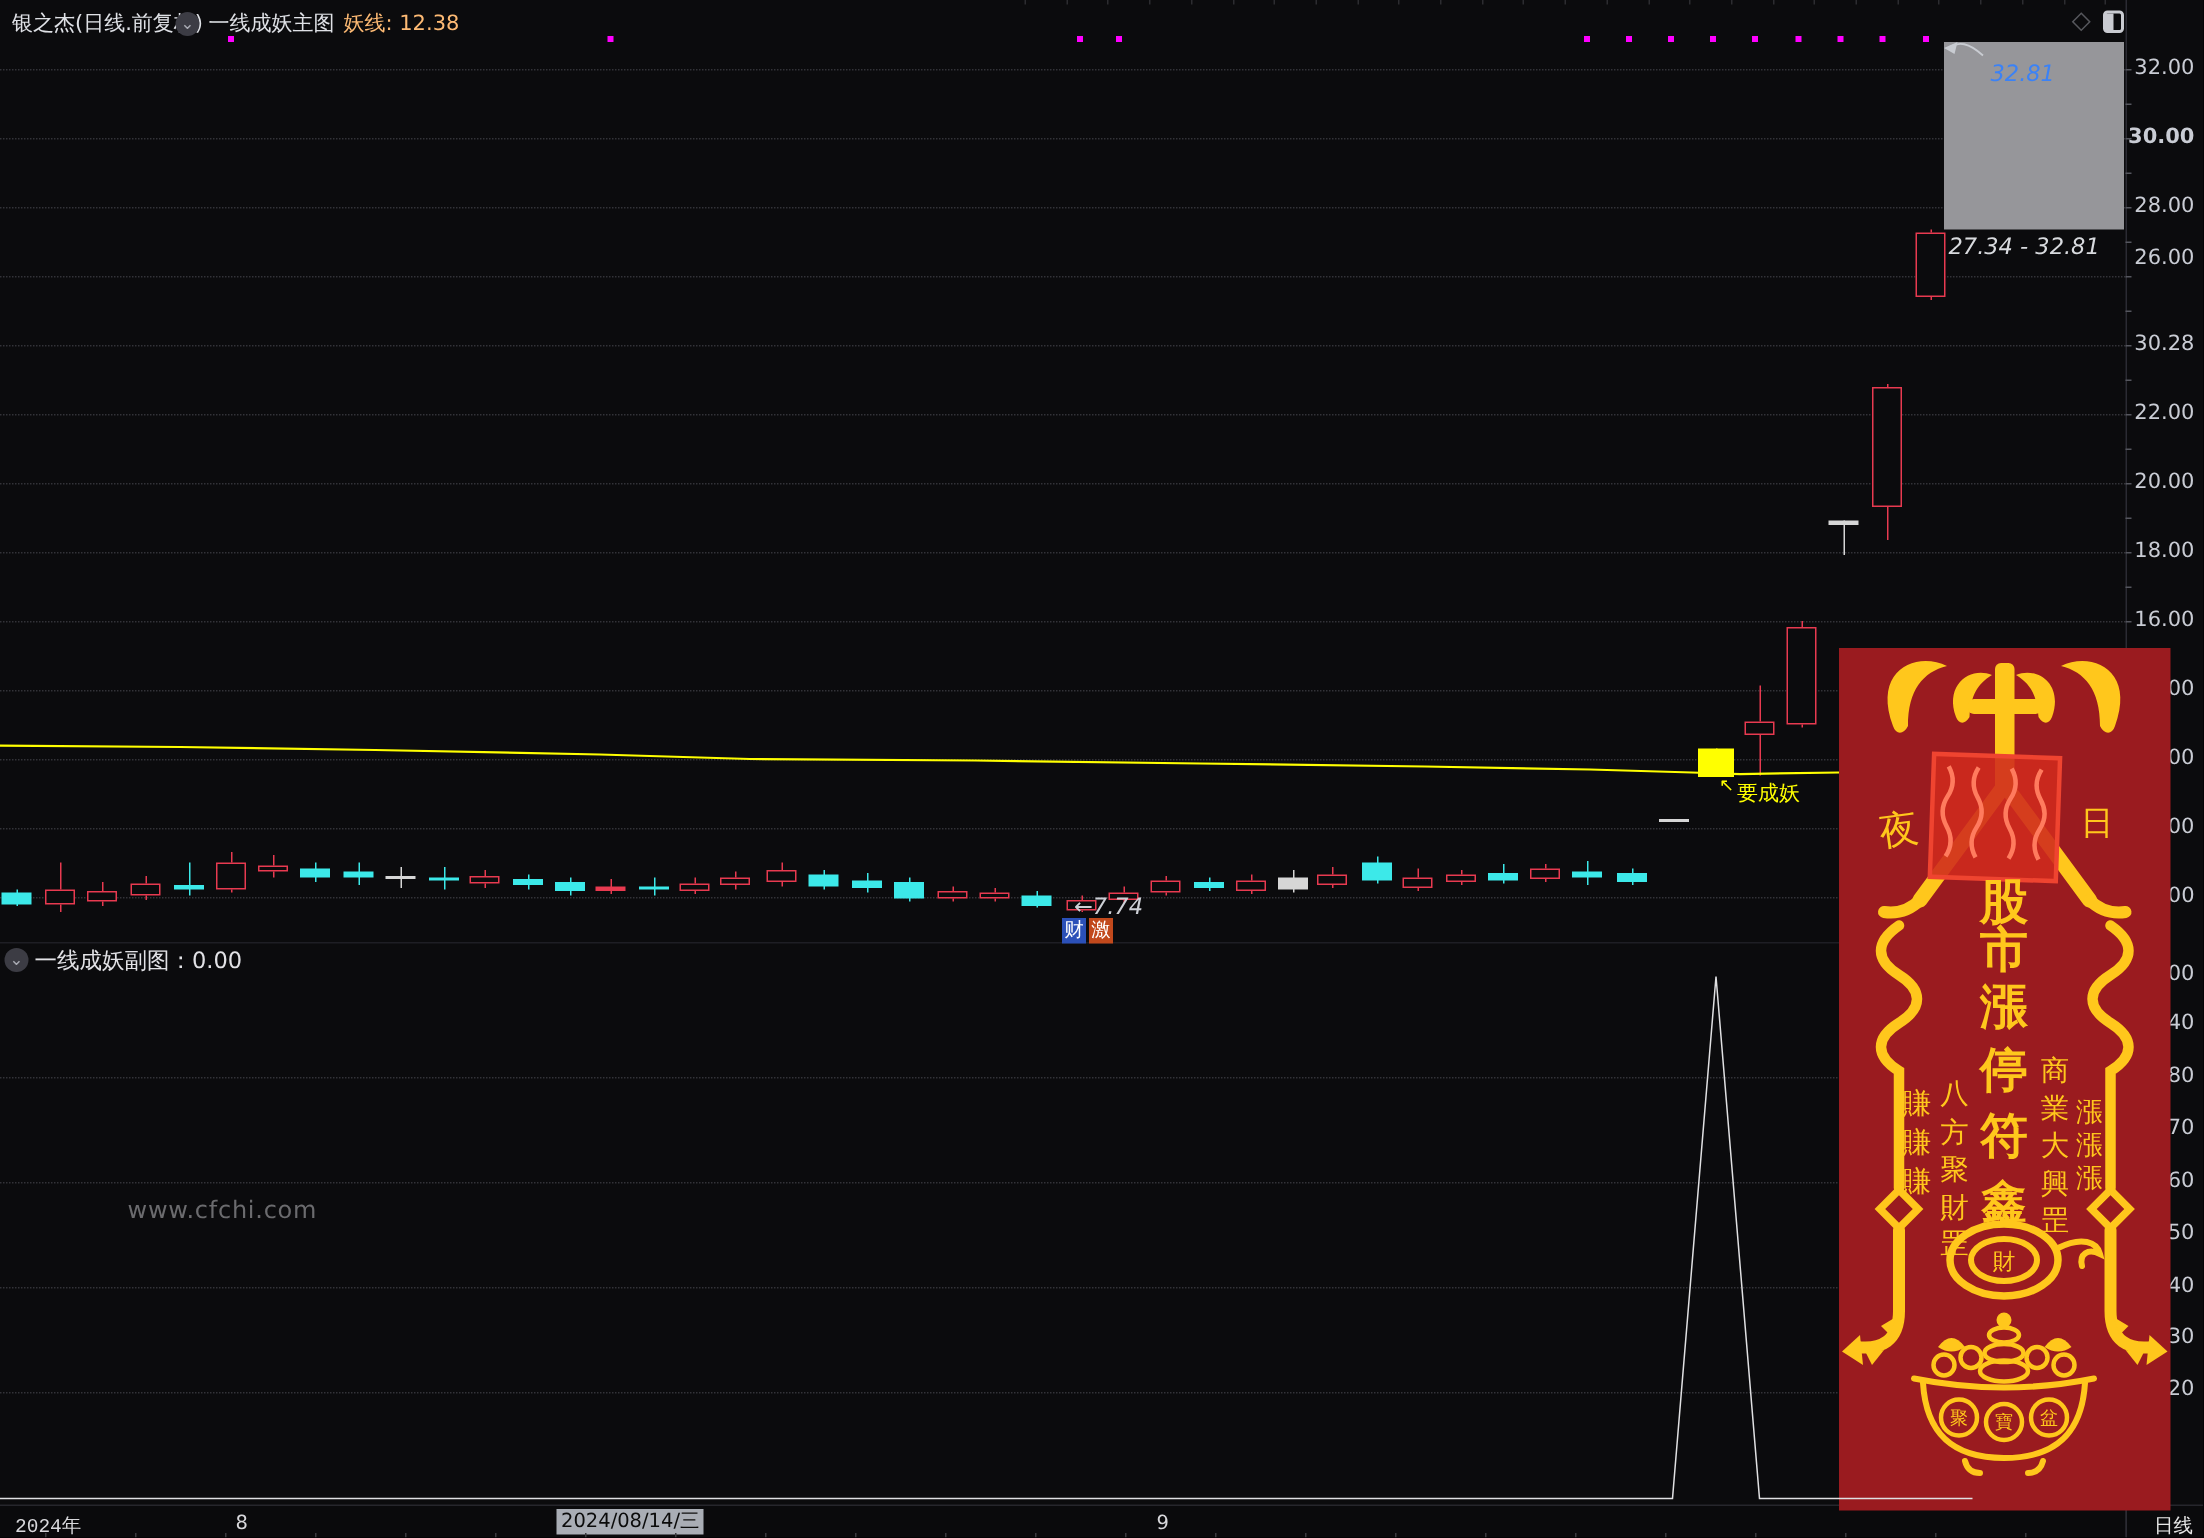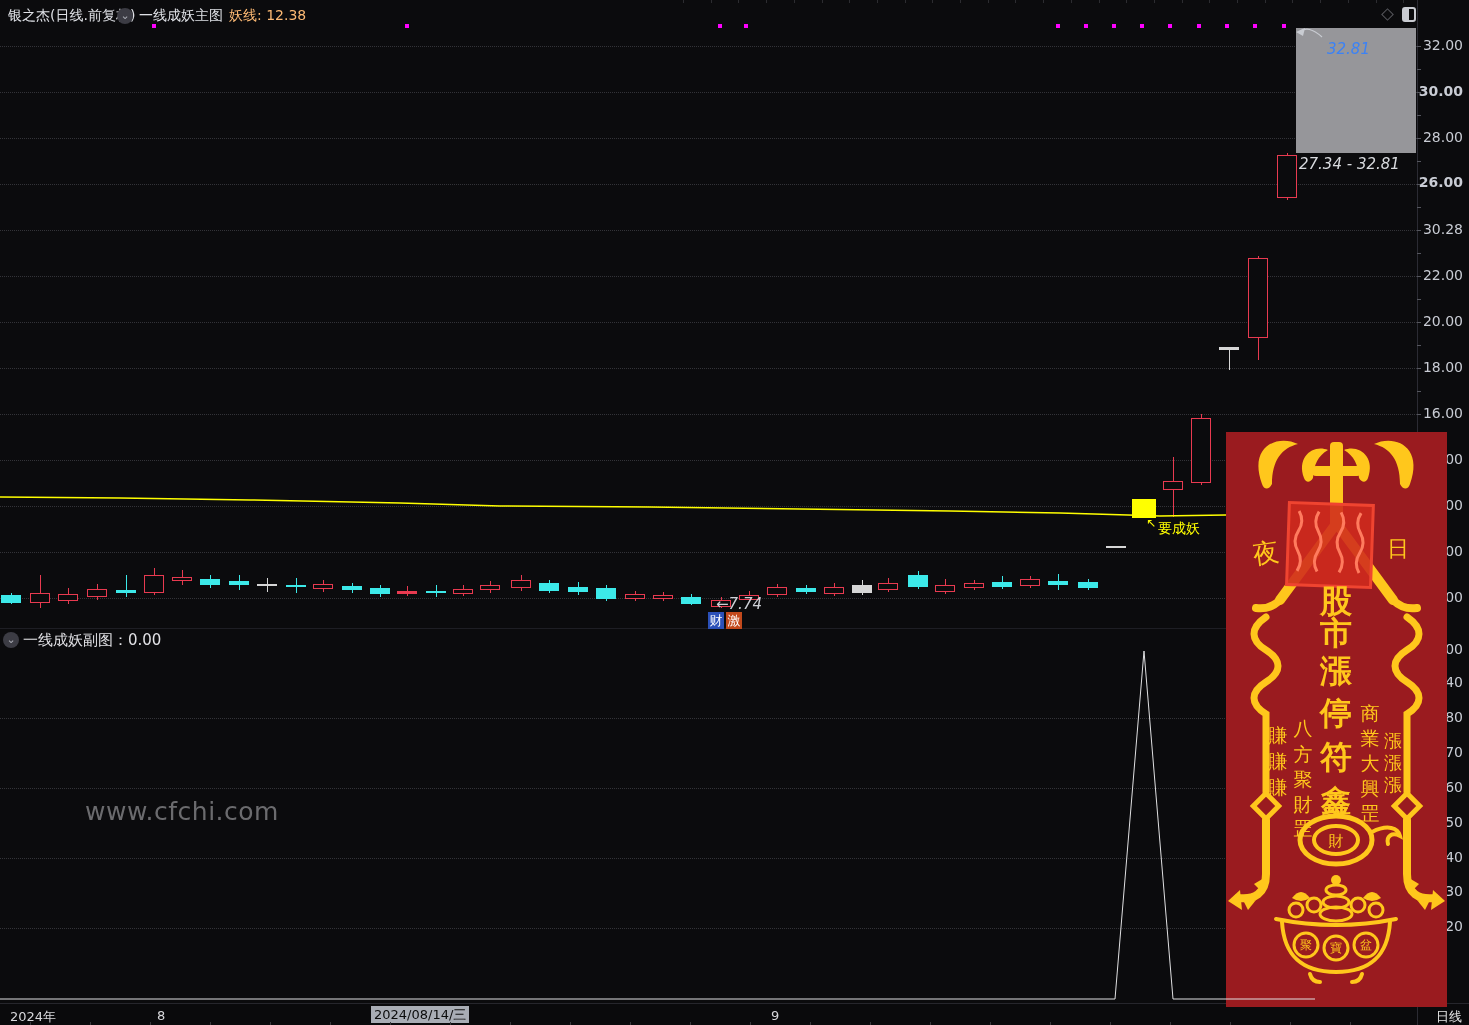--- a/index.html
+++ b/index.html
@@ -26,21 +26,21 @@
   .candle-wick{position:absolute;width:1px;}
   .sig-dot{position:absolute;top:24px;width:4px;height:4px;background:#ff00ff;}
   
   .measure-box{position:absolute;left:1296px;top:28px;width:120px;height:125px;background:#96969a;}
   .anno{position:absolute;font-size:15px;font-style:italic;white-space:nowrap;}
   
   .sig-label{position:absolute;color:#ffff00;font-size:14px;white-space:nowrap;}
   .badge{position:absolute;width:16px;height:17px;color:#fff;font-size:13px;line-height:17px;text-align:center;}
   
   .sub-title{position:absolute;left:23px;top:631px;font-size:15px;color:#e2e2e6;}
-  .watermark{position:absolute;left:85px;top:797px;font-size:25px;color:#6b6b6e;letter-spacing:.5px;}
+  .watermark{position:absolute;left:85px;top:797px;font-size:16px;color:#6b6b6e;letter-spacing:.5px;}
   
   .bottom-bar{position:absolute;left:0;top:1003px;width:1469px;height:22px;background:#0a0a0c;border-top:1px solid #26262c;}
   .bb-item{position:absolute;top:4px;font-size:13px;color:#d8d8dc;white-space:nowrap;}
   .bb-sel{background:#a9adb5;color:#0b0b0b;padding:0 3px;top:2px;height:17px;line-height:17px;}
   .bb-tick{position:absolute;top:18px;width:1px;height:4px;background:#3a3a3e;}
   
   .talisman{position:absolute;left:1226px;top:432px;width:221px;height:575px;background:#9a1b1f;z-index:20;}
   svg.overlay{position:absolute;left:0;top:0;pointer-events:none;}
   .sep-line{position:absolute;left:0;top:628px;width:1417px;height:1px;background:#1e1e24;}
   .topticks span{position:absolute;top:0;width:1px;height:3px;background:#2c2c30;}
@@ -216,21 +216,21 @@
   <div class="hdr-text" style="left:139px;">一线成妖主图</div>
   <div class="hdr-text yellow" style="left:229px;">妖线: 12.38</div>
   <div class="icon-diamond"></div>
   <div class="icon-panel"></div>
 
   <div class="abs" id="y-axis" style="left:1417px;top:0;width:52px;height:628px;z-index:2;">
 
   <div class="ylabel" style="top: 37px;">32.00</div>
       <div class="ylabel" style="top: 83px; font-weight: bold;">30.00</div>
       <div class="ylabel" style="top: 129px;">28.00</div>
-      <div class="ylabel" style="top: 174px; font-weight: bold;">26.00</div>
+      <div class="ylabel" style="top: 164px;">26.00</div>
       <div class="ylabel" style="top: 221px;">30.28</div>
       <div class="ylabel" style="top: 267px;">22.00</div>
       <div class="ylabel" style="top: 313px;">20.00</div>
       <div class="ylabel" style="top: 359px;">18.00</div>
       <div class="ylabel" style="top: 405px;">16.00</div>
       <div class="ylabel" style="top: 451px;">14.00</div>
       <div class="ylabel" style="top: 497px;">12.00</div>
       <div class="ylabel" style="top: 543px;">10.00</div>
       <div class="ylabel" style="top: 589px;">8.00</div>
     </div>
@@ -375,21 +375,21 @@
         <text x="140" y="517">盆</text>
       </g>
     </svg>
   </div>
 
   <svg class="overlay" width="1469" height="1025" style="z-index:30;">
     <polyline id="spikeline" fill="none" stroke="#e0e0e2" stroke-width="1" points="0,999 1115,999 1144,651 1173,999 1315,999"></polyline>
   </svg>
 
   <div class="bottom-bar">
-    <span class="bb-item" style="left:10px;">2024年</span>
+    <span class="bb-item" style="left:10px;font-family:Liberation Mono, monospace;">2024年</span>
     <span class="bb-item" style="left:157px;">8</span>
     <span class="bb-item bb-sel" style="left:371px;">2024/08/14/三</span>
     <span class="bb-item" style="left:771px;">9</span>
     <span class="abs" style="left:1417px;top:0;width:1px;height:22px;background:#2b2b33;"></span>
     <span class="bb-item" style="left:1436px;color:#e6e6e6;">日线</span>
     <span id="bbticks"><span class="bb-tick" style="left: 30px;"></span><span class="bb-tick" style="left: 90px;"></span><span class="bb-tick" style="left: 150px;"></span><span class="bb-tick" style="left: 210px;"></span><span class="bb-tick" style="left: 270px;"></span><span class="bb-tick" style="left: 330px;"></span><span class="bb-tick" style="left: 390px;"></span><span class="bb-tick" style="left: 450px;"></span><span class="bb-tick" style="left: 510px;"></span><span class="bb-tick" style="left: 570px;"></span><span class="bb-tick" style="left: 630px;"></span><span class="bb-tick" style="left: 690px;"></span><span class="bb-tick" style="left: 750px;"></span><span class="bb-tick" style="left: 810px;"></span><span class="bb-tick" style="left: 870px;"></span><span class="bb-tick" style="left: 930px;"></span><span class="bb-tick" style="left: 990px;"></span><span class="bb-tick" style="left: 1050px;"></span><span class="bb-tick" style="left: 1110px;"></span><span class="bb-tick" style="left: 1170px;"></span><span class="bb-tick" style="left: 1230px;"></span><span class="bb-tick" style="left: 1290px;"></span><span class="bb-tick" style="left: 1350px;"></span></span>
   </div>
 
   <div class="v-divider"></div>
 <div class="ytick" style="top: 46px;"></div>

